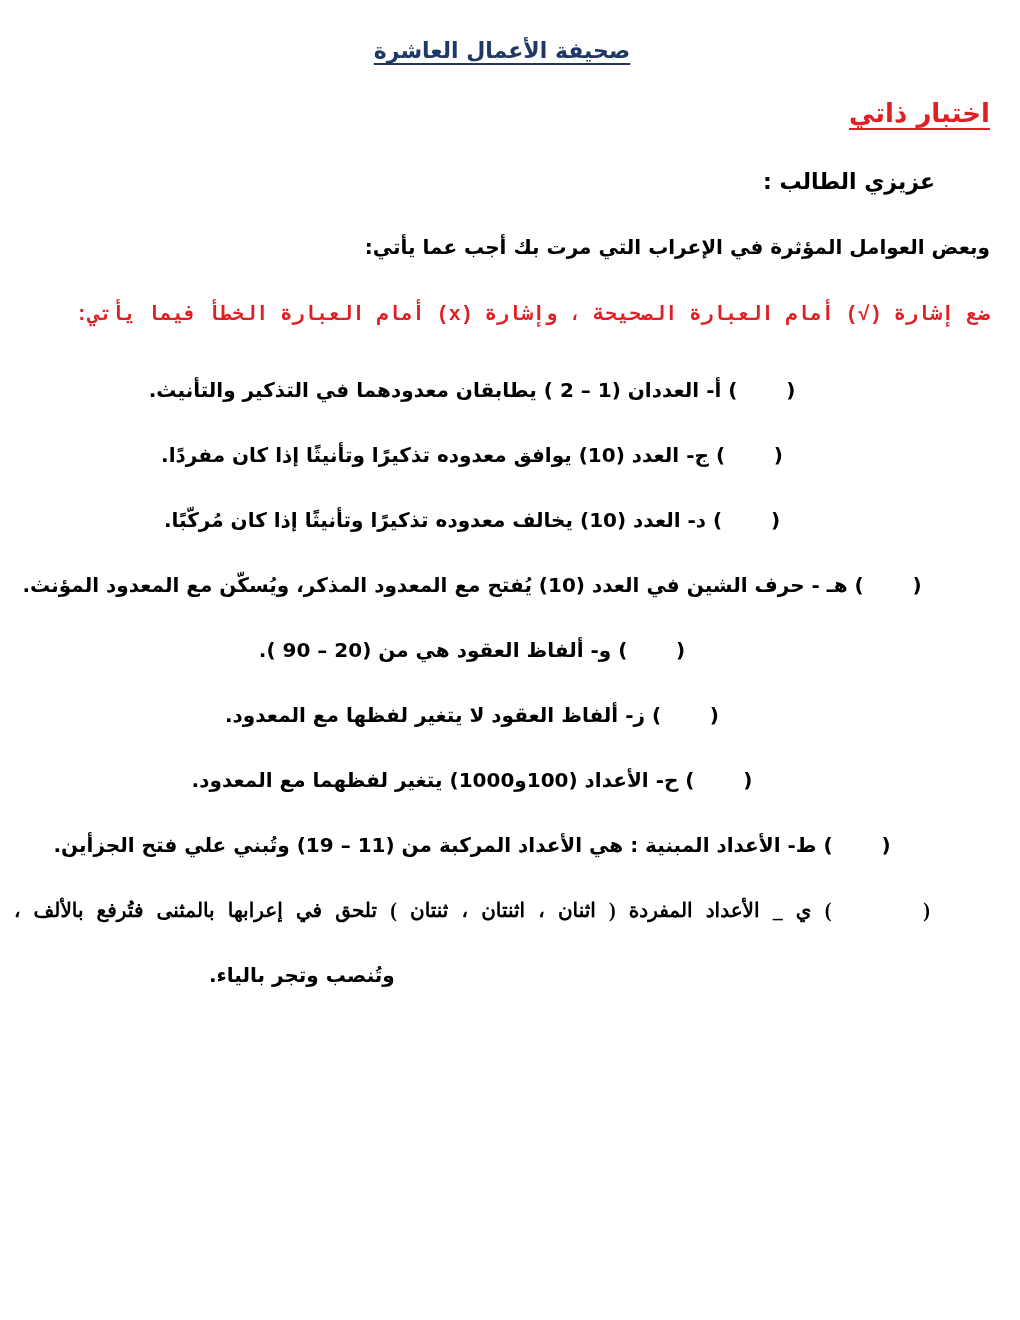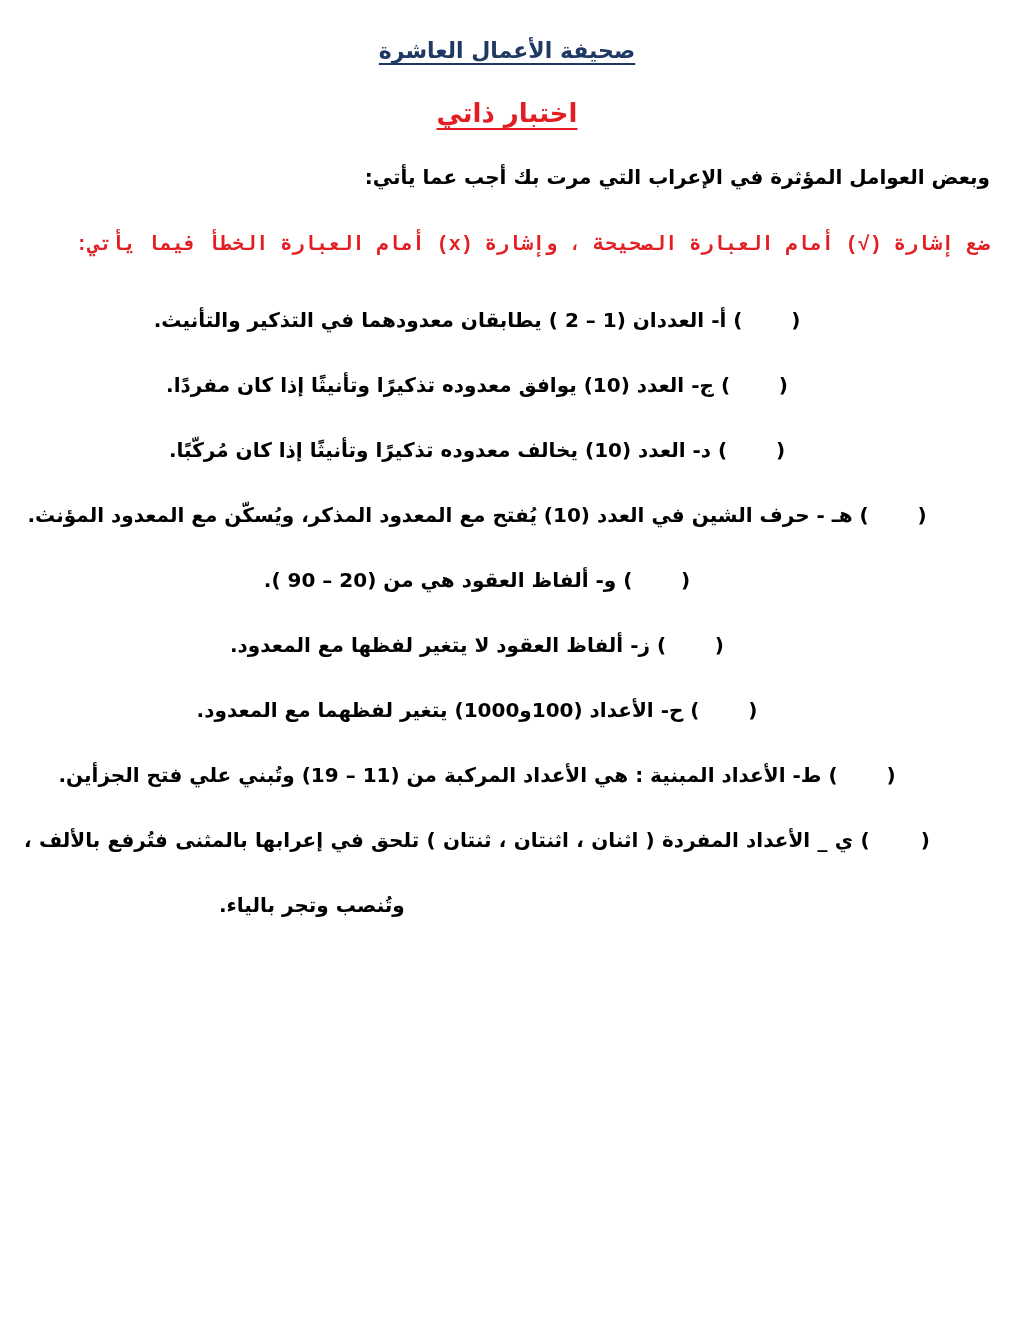--- a/index.html
+++ b/index.html
@@ -13,34 +13,34 @@
     overflow: hidden;
     font-family: "DejaVu Sans", sans-serif;
     font-weight: bold;
     color: #000000;
     direction: rtl;
   }
   .page {
     box-sizing: border-box;
     width: 1020px;
     height: 1320px;
-    padding: 14px 30px 0 24px;
+    padding: 14px 30px 0 14px;
   }
   .doc-title {
     text-align: center;
     font-size: 22px;
     line-height: 62px;
     color: var(--title-blue, #1f3864);
     text-decoration: underline;
     text-underline-offset: 5px;
     text-decoration-thickness: 2px;
     margin: 6px 0 0 0;
   }
   .doc-subtitle {
-    text-align: center;
+    text-align: right;
     font-size: 26px;
     line-height: 62px;
     color: var(--accent-red, #e31e23);
     text-decoration: underline;
     text-underline-offset: 6px;
     text-decoration-thickness: 2px;
     margin: 0;
   }
   .greeting {
     font-size: 22px;
@@ -78,40 +78,42 @@
     font-size: 20px;
     line-height: 65px;
     text-align: center;
     white-space: nowrap;
   }
   .item.justified {
     white-space: normal;
     text-align: justify;
     text-align-last: justify;
     text-justify: inter-word;
+    font-family: Liberation Serif, serif;
   }
   .item-continuation {
     font-size: 20px;
     line-height: 65px;
     text-align: right;
     padding-left: 195px;
     text-align: left;
     direction: rtl;
   }
   .blank { letter-spacing: 1px; }
 </style>
 </head>
 <body>
 
 <div class="page">
 
   <div class="doc-title">صحيفة الأعمال العاشرة</div>
 
   <div class="doc-subtitle">اختبار ذاتي</div>
 
+  <div class="greeting">عزيزي الطالب :</div>
 
   <div class="intro">
     <div class="intro-line-2">وبعض العوامل المؤثرة في الإعراب التي مرت بك أجب عما يأتي:</div>
   </div>
 
   <div class="instruction">ضع إشارة (√) أمام العبارة الصحيحة ، وإشارة (x) أمام العبارة الخطأ فيما يأتي:</div>
 
   <div class="checklist">
       <div class="item"><span class="blank">(&nbsp;&nbsp;&nbsp;&nbsp;&nbsp;&nbsp;&nbsp;)</span> <span class="label">أ-</span> <span class="text">العددان (1 – 2 ) يطابقان معدودهما في التذكير والتأنيث.</span></div>
       <div class="item"><span class="blank">(&nbsp;&nbsp;&nbsp;&nbsp;&nbsp;&nbsp;&nbsp;)</span> <span class="label">ج-</span> <span class="text">العدد (10) يوافق معدوده تذكيرًا وتأنيثًا إذا كان مفردًا.</span></div>

